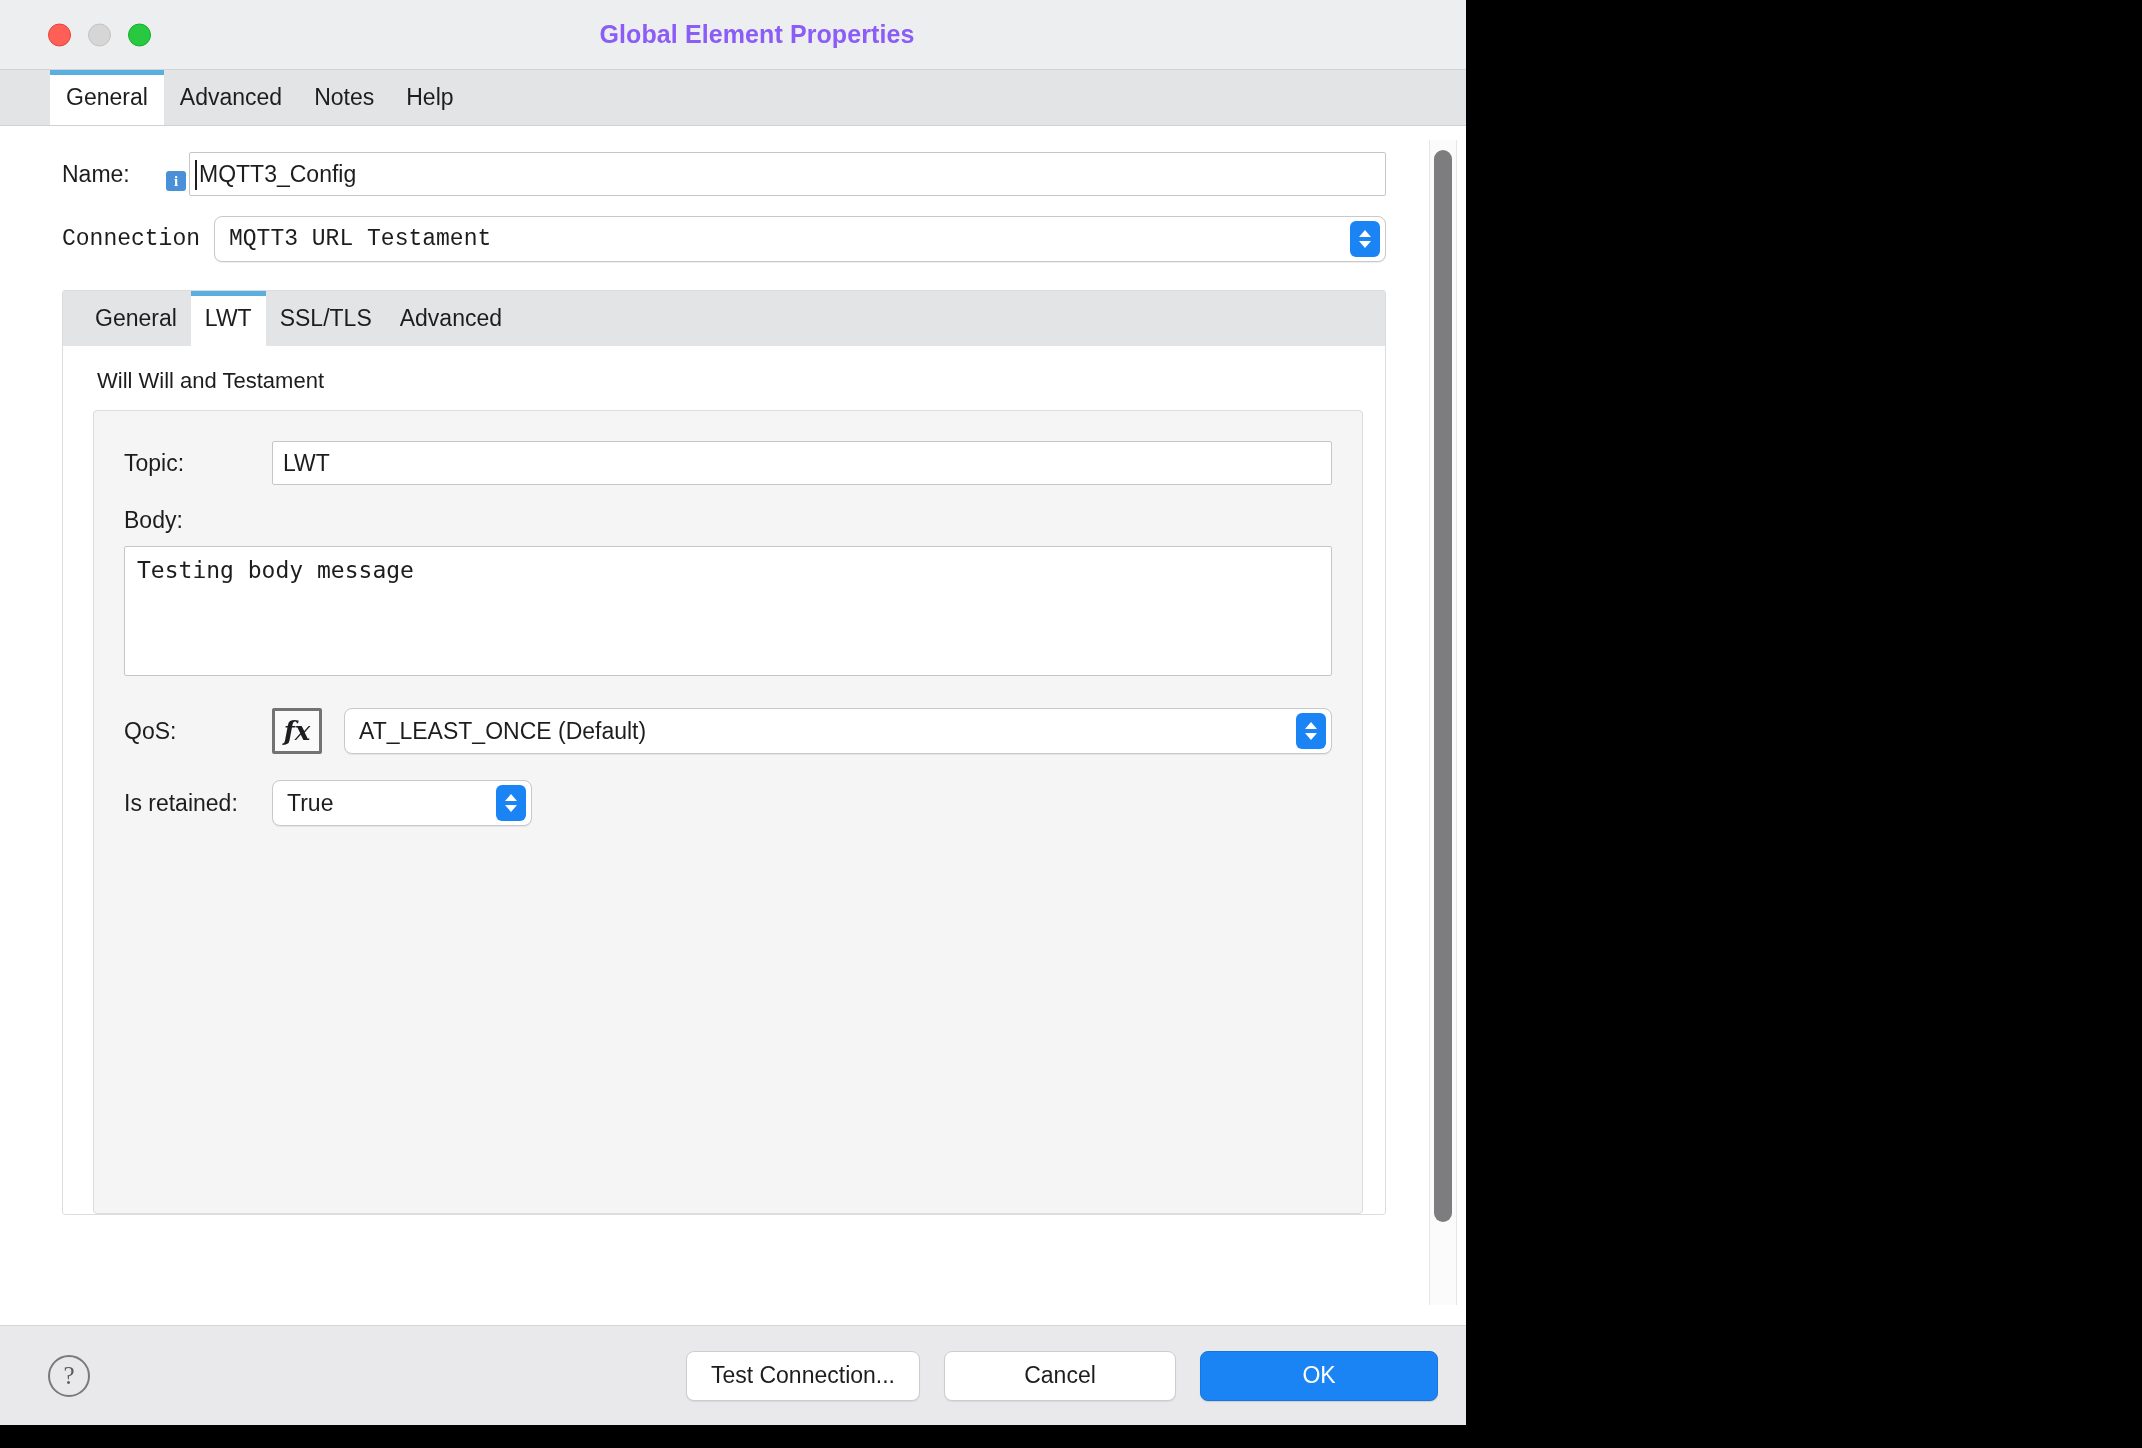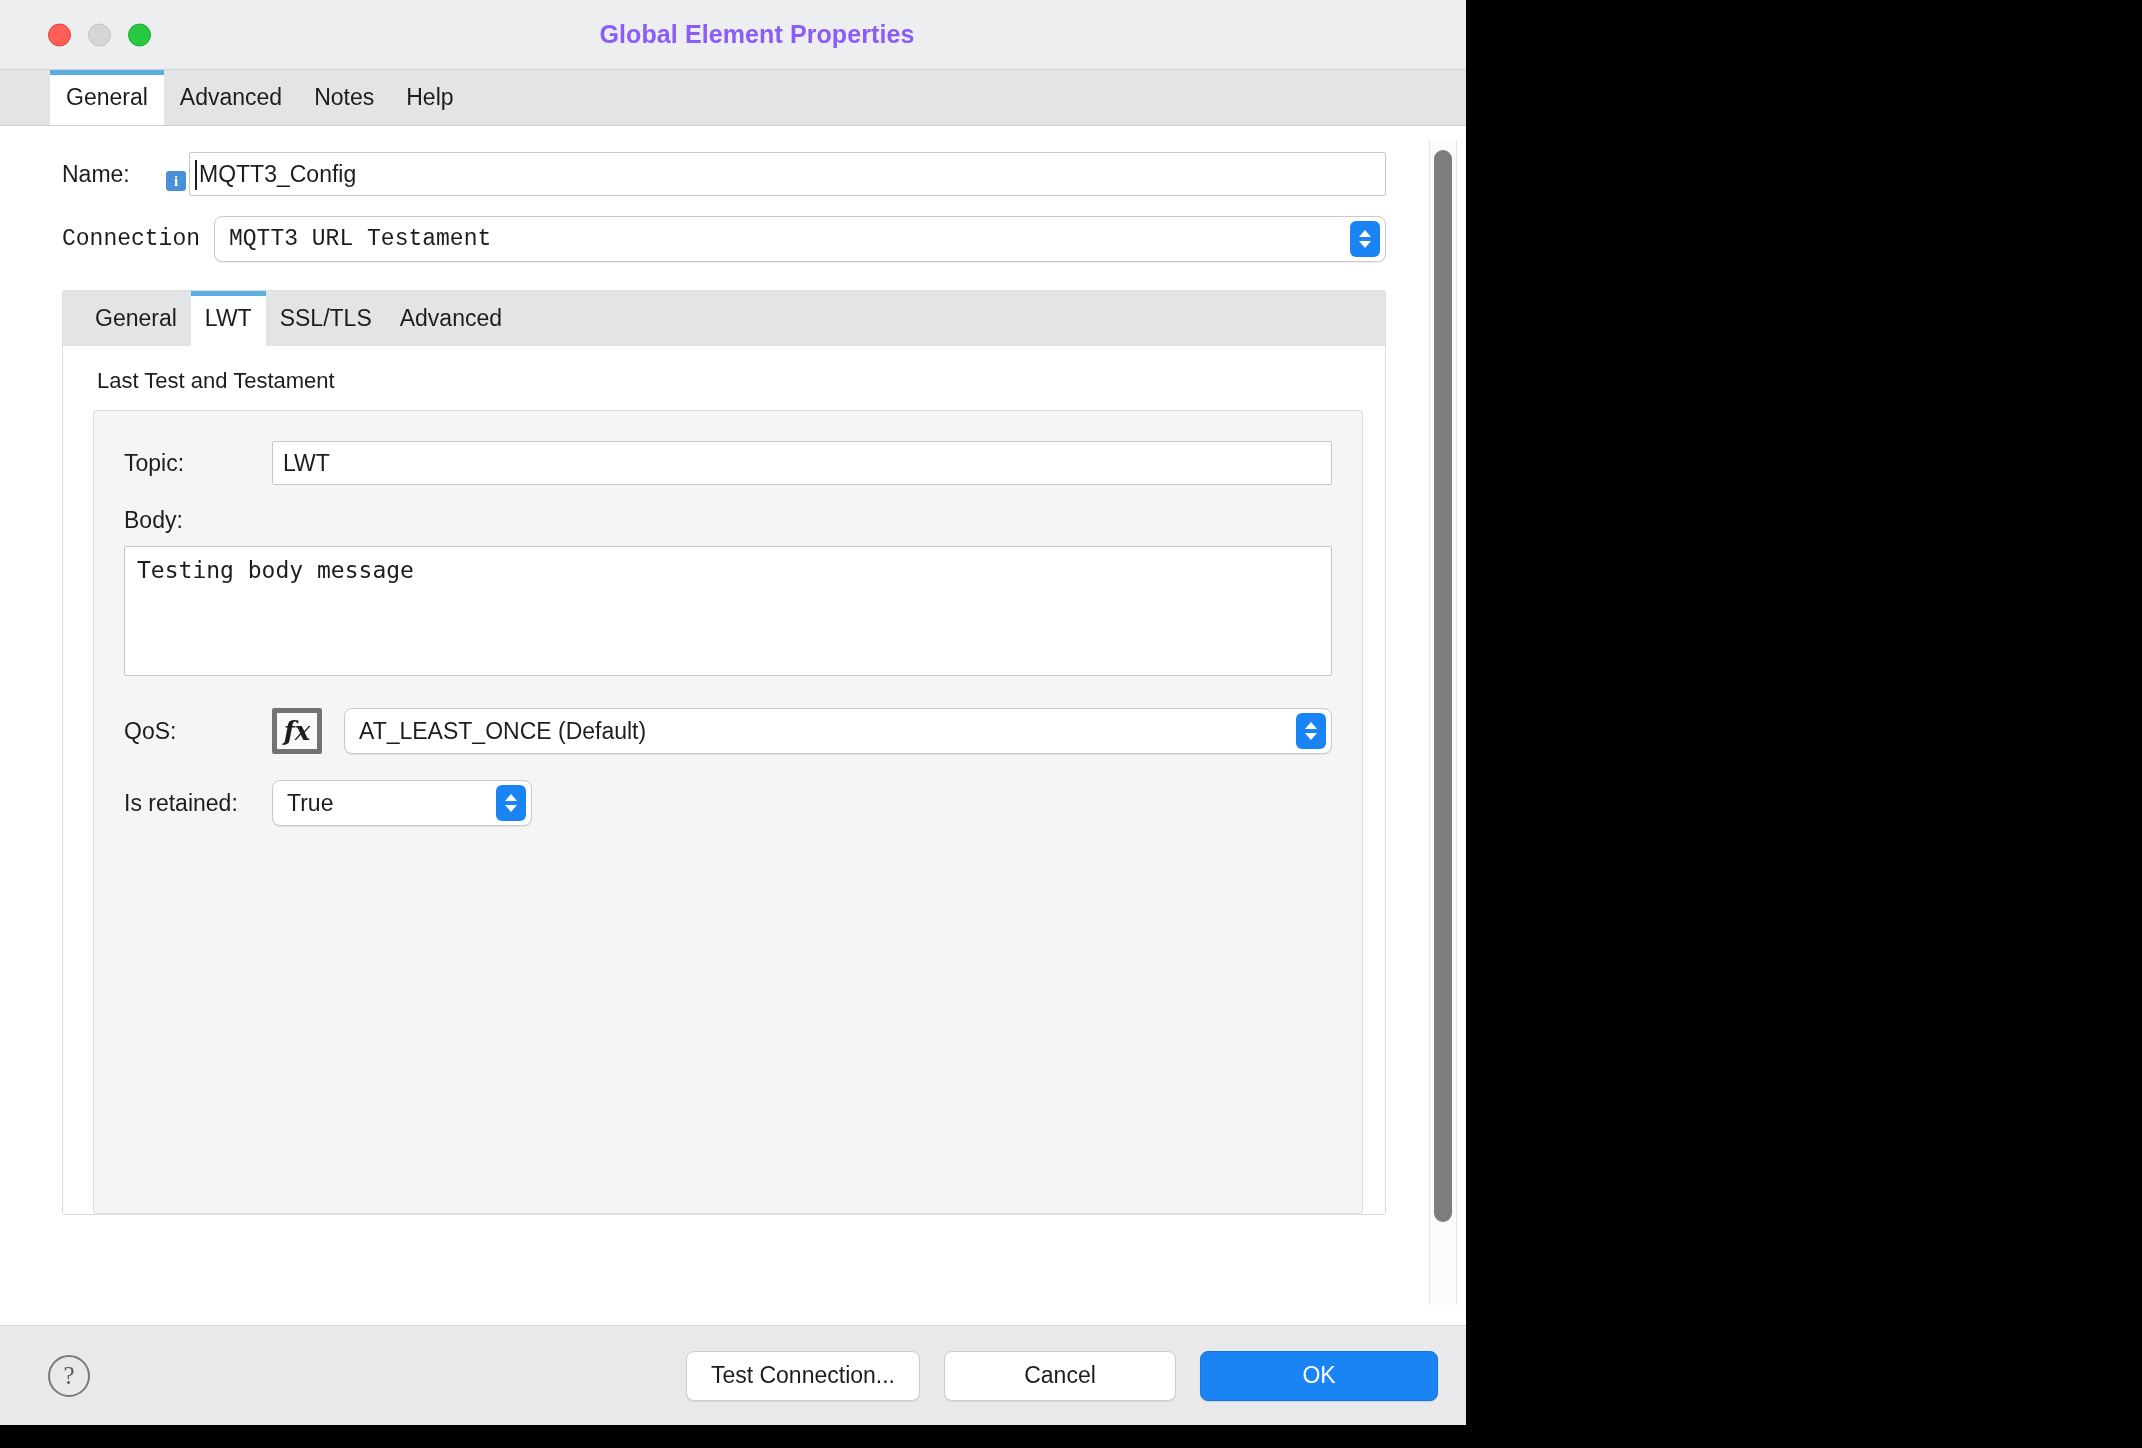--- a/index.html
+++ b/index.html
@@ -340,21 +340,21 @@
     font-size: 23px;
     color: #1d1d1f;
     padding: 10px 12px;
     white-space: pre-wrap;
     overflow: hidden;
   }
 
   .row-qos { margin-top: 32px; }
   .fx-btn {
     width: 50px; height: 46px;
-    border: 5px solid #737373;
+    border: 3px solid #737373;
     background: #fafafa;
     border-radius: 2px;
     display: flex;
     align-items: center;
     justify-content: center;
     font-family: "DejaVu Serif", serif;
     font-style: italic;
     font-size: 26px;
     font-weight: bold;
     color: #1d1d1f;
@@ -512,21 +512,21 @@
             </div>
             <div class="itab">
               <span>SSL/TLS</span>
             </div>
             <div class="itab">
               <span>Advanced</span>
             </div>
           </div>
 
           <div class="inner-content">
-            <div class="group-title">Last Test and Testament</div>
+            <div class="group-title">Will Will and Testament</div>
 
             <div class="group-box">
 
               <div class="field-row">
                 <span class="field-lbl">Topic:</span>
                 <div class="topic-input">
                   <span>LWT</span>
                 </div>
               </div>
 

